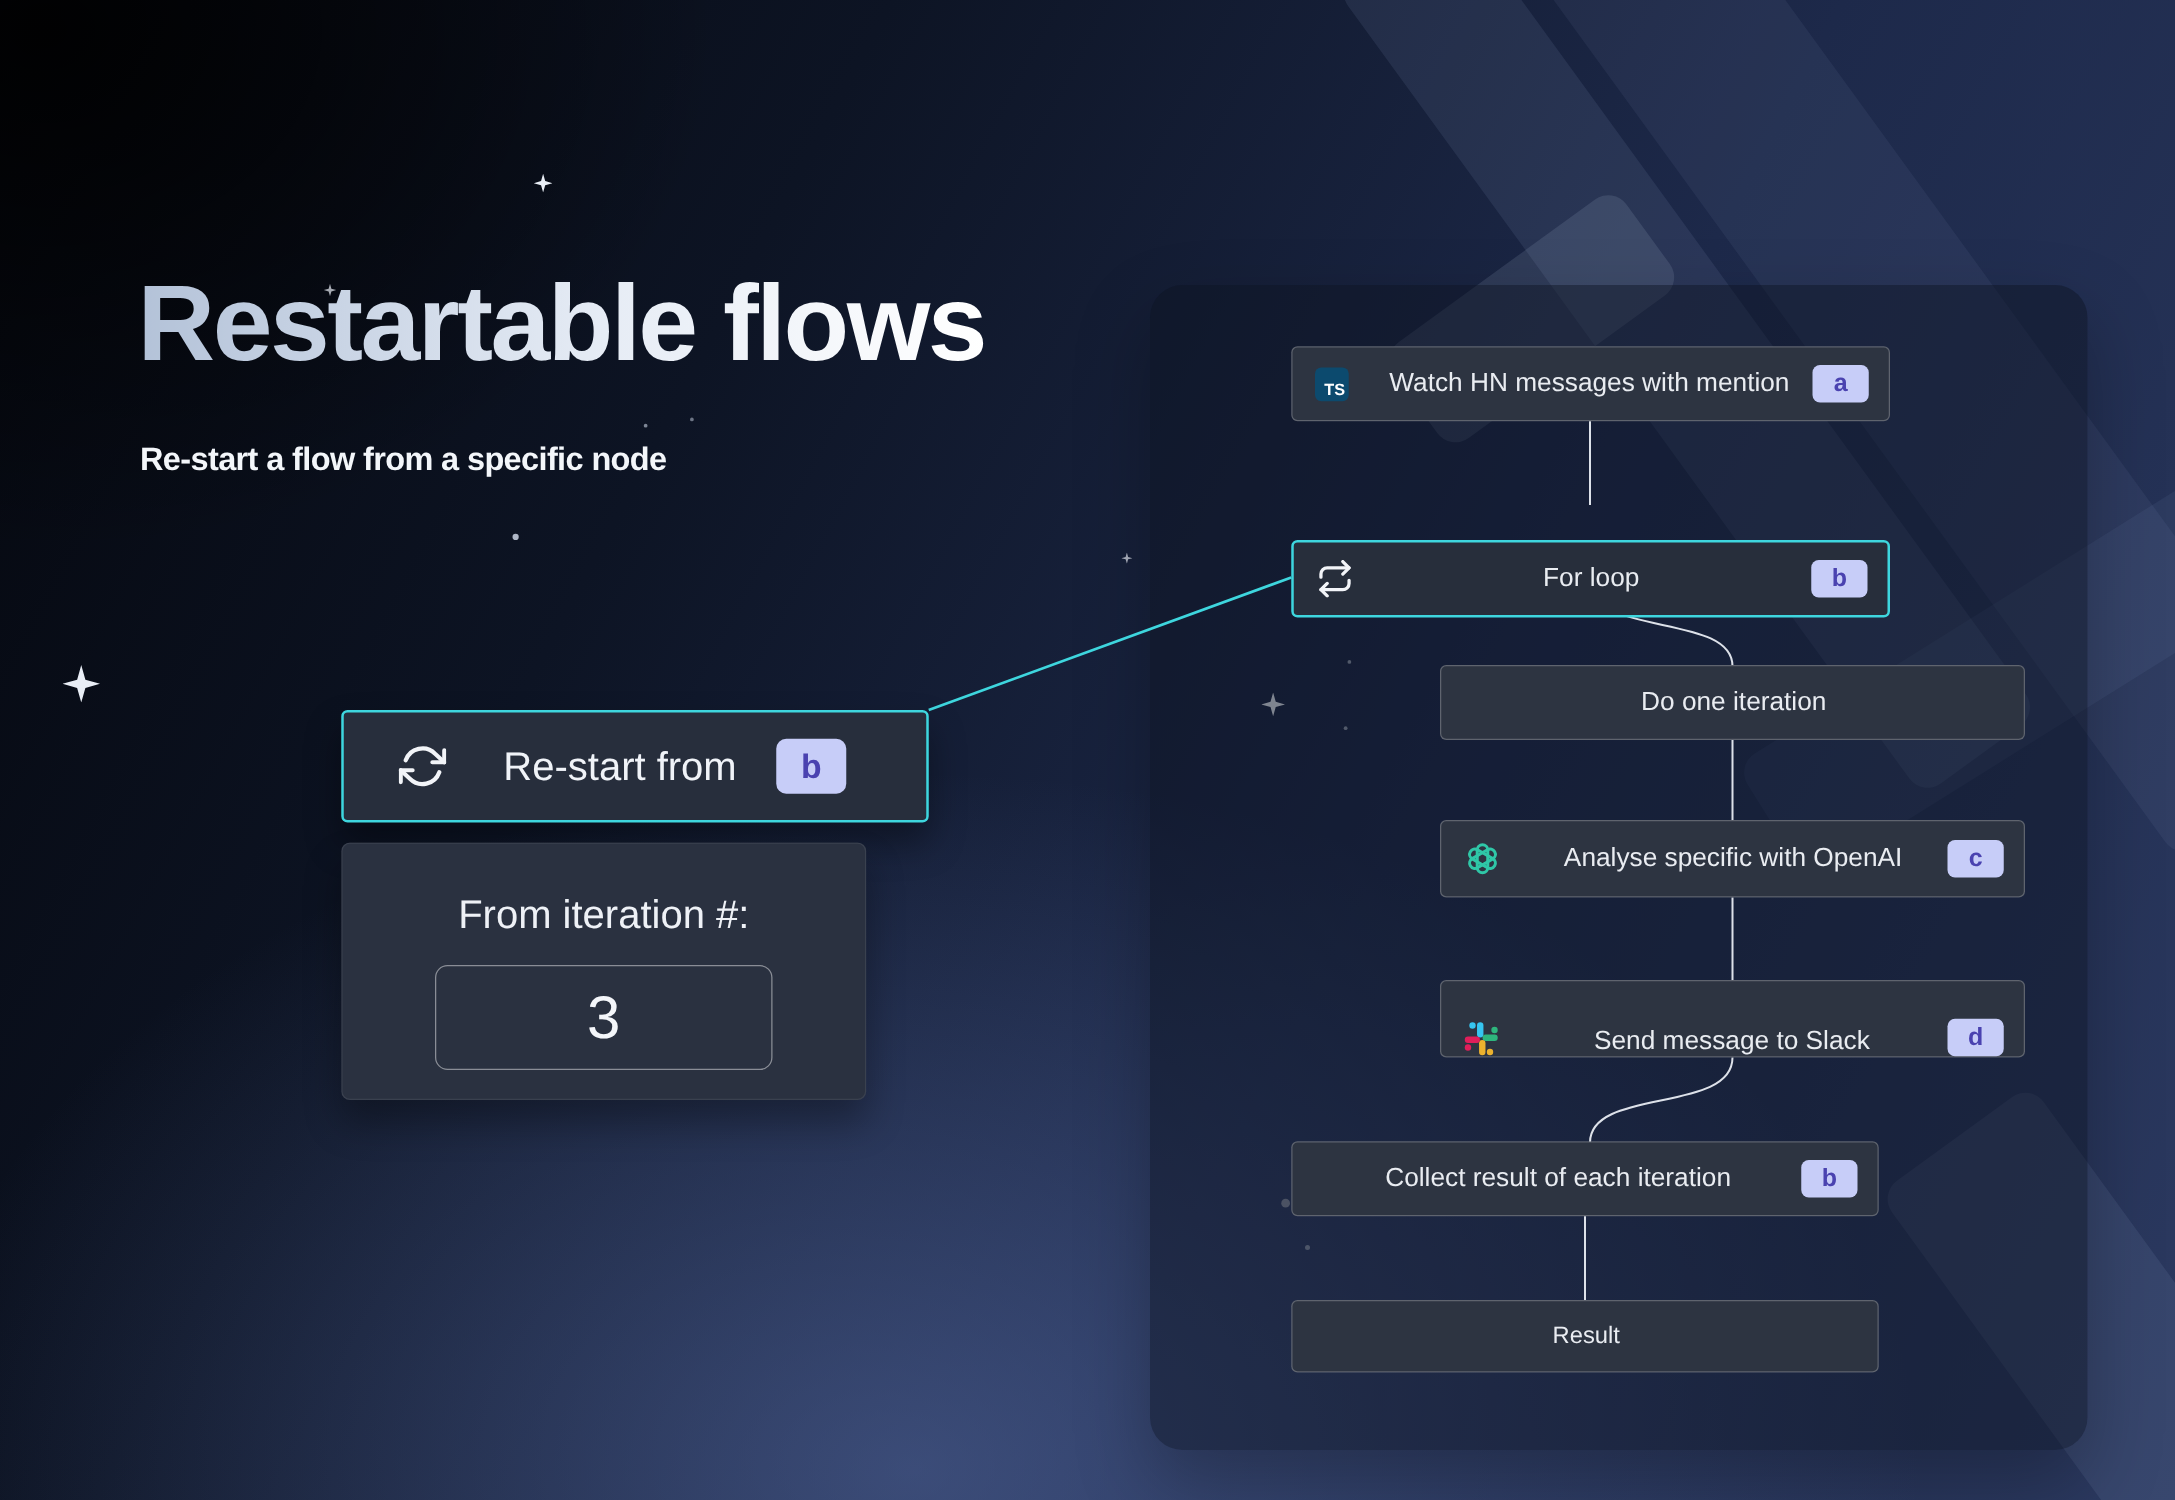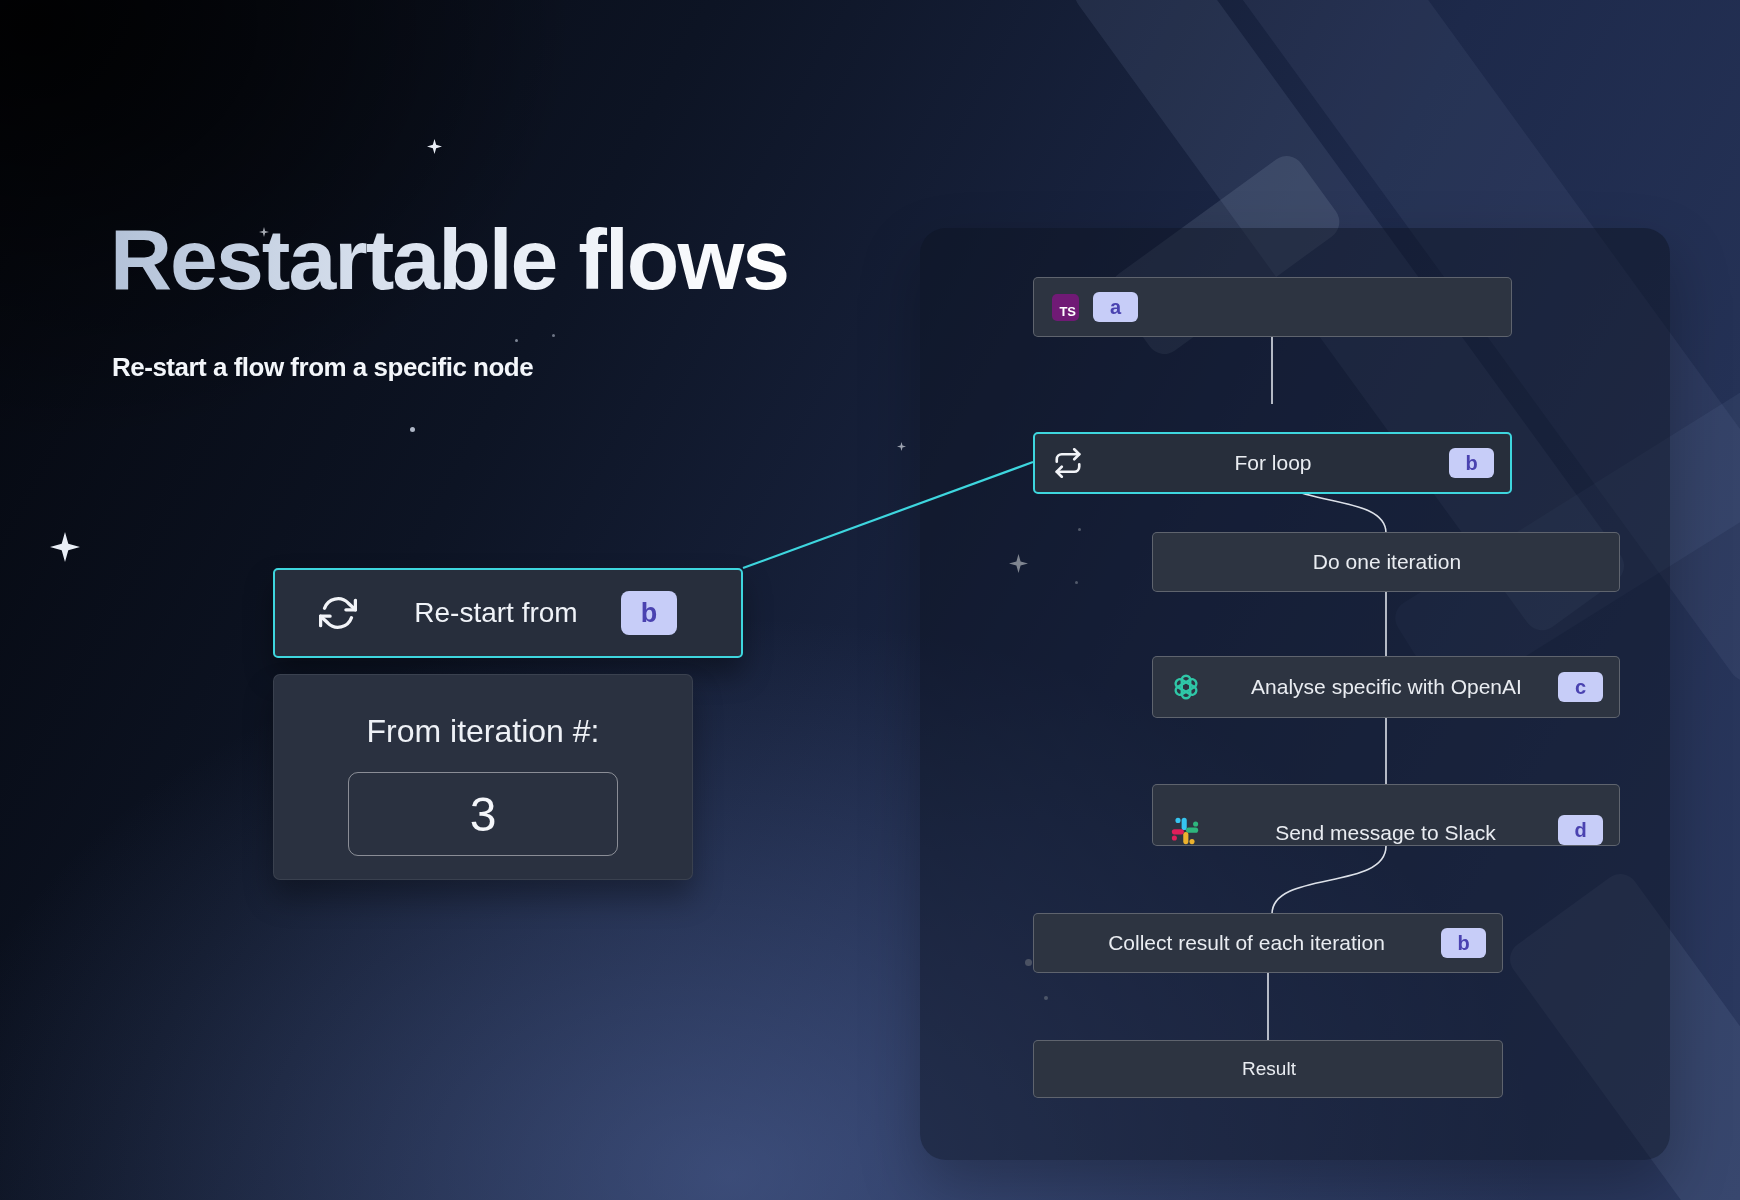--- a/index.html
+++ b/index.html
@@ -31,21 +31,21 @@
   .title{left:110px;top:212px;font-size:86px;font-weight:800;letter-spacing:-2px;line-height:1.1;
     background:linear-gradient(90deg,#b3c2d8 0%,#e6ecf5 55%,#ffffff 100%);
     -webkit-background-clip:text;background-clip:text;color:transparent;text-align:center;}
   .subtitle{left:112px;top:352px;font-size:26px;font-weight:700;letter-spacing:-0.5px;color:#f3f6fa;}
 
   
   .restart-btn{left:273px;top:568px;width:470px;height:90px;box-sizing:border-box;
     background:#272e3c;border:2px solid var(--accent);border-radius:5px;
     display:flex;align-items:center;padding:0 64px 0 44px;
     box-shadow:0 16px 28px rgba(0,0,0,0.35);}
-  .restart-btn .rlabel{flex:1;text-align:center;color:#f0f3f8;font-size:28px;}
+  .restart-btn .rlabel{flex:1;text-align:center;color:#f0f3f8;font-size:32px;}
   .iter-panel{left:273px;top:674px;width:420px;height:206px;box-sizing:border-box;
     background:#2a3140;border:1px solid rgba(255,255,255,0.08);border-radius:7px;
     box-shadow:0 18px 30px rgba(0,0,0,0.32);
     display:flex;flex-direction:column;align-items:center;}
   .iter-label{margin-top:38px;color:#eef1f6;font-size:32px;}
   .iter-input{margin-top:22px;width:270px;height:84px;box-sizing:border-box;
     background:transparent;border:1.5px solid rgba(255,255,255,0.45);border-radius:10px;
     color:#f4f6fa;font-size:48px;text-align:center;outline:none;
     font-family:"Liberation Sans","DejaVu Sans",sans-serif;}
 
@@ -57,21 +57,21 @@
   .node{position:absolute;box-sizing:border-box;display:flex;align-items:center;
     background:#2d3441;border:1px solid rgba(255,255,255,0.24);border-radius:5px;
     padding:0 16px 0 18px;color:#e9ecf1;font-size:21px;}
   .node .nlabel{flex:1;text-align:center;white-space:nowrap;}
   .node.selected{border:2px solid var(--accent);background:#272e3b;margin-top:29px;}
   .badge{display:flex;align-items:center;justify-content:center;
     background:#c7cdf8;color:#4a42b0;font-weight:bold;border-radius:6px;
     width:45px;height:30px;font-size:20px;flex:0 0 auto;}
   .badge.big{width:56px;height:44px;font-size:27px;border-radius:8px;}
   .nicon{flex:0 0 auto;margin-right:14px;display:flex;align-items:center;justify-content:center;}
-  .ts-icon{width:27px;height:27px;border-radius:5px;background:#701a75;color:#fff;
+  .ts-icon{width:27px;height:27px;border-radius:5px;background:#0c4a6e;color:#fff;
     font-weight:bold;font-size:13px;display:flex;align-items:flex-end;justify-content:flex-end;
     padding:0 3px 2px 0;box-sizing:border-box;letter-spacing:0;}
   svg.stroke-ic{stroke:#f2f4f8;fill:none;stroke-width:2.1;stroke-linecap:round;stroke-linejoin:round;}
 </style>
 </head>
 <body>
 
 <style>:root{--accent:#3ed6de;}</style>
 
 <div class="ghost">
@@ -128,20 +128,21 @@
 
 <div class="abs iter-panel">
   <div class="iter-label">From iteration #:</div>
   <input class="iter-input" readonly="" value="3" style="">
 </div>
 
 <div class="node" style="left:1033px;top:277px;width:479px;height:60px;">
   <span class="nicon">
       <span class="ts-icon">TS</span>
     </span>
+  <span class="nlabel">Watch HN messages with mention</span>
   <span class="badge">a</span>
 </div>
 
 <div class="node selected" style="left:1033px;top:403px;width:479px;height:62px;">
   <span class="nicon">
     <svg class="stroke-ic" width="30" height="30" viewBox="0 0 24 24">
       <polyline points="17 1 21 5 17 9"></polyline>
         <path d="M3 11V9a4 4 0 0 1 4-4h14"></path>
       <polyline points="7 23 3 19 7 15"></polyline>
         <path d="M21 13v2a4 4 0 0 1-4 4H3"></path>

